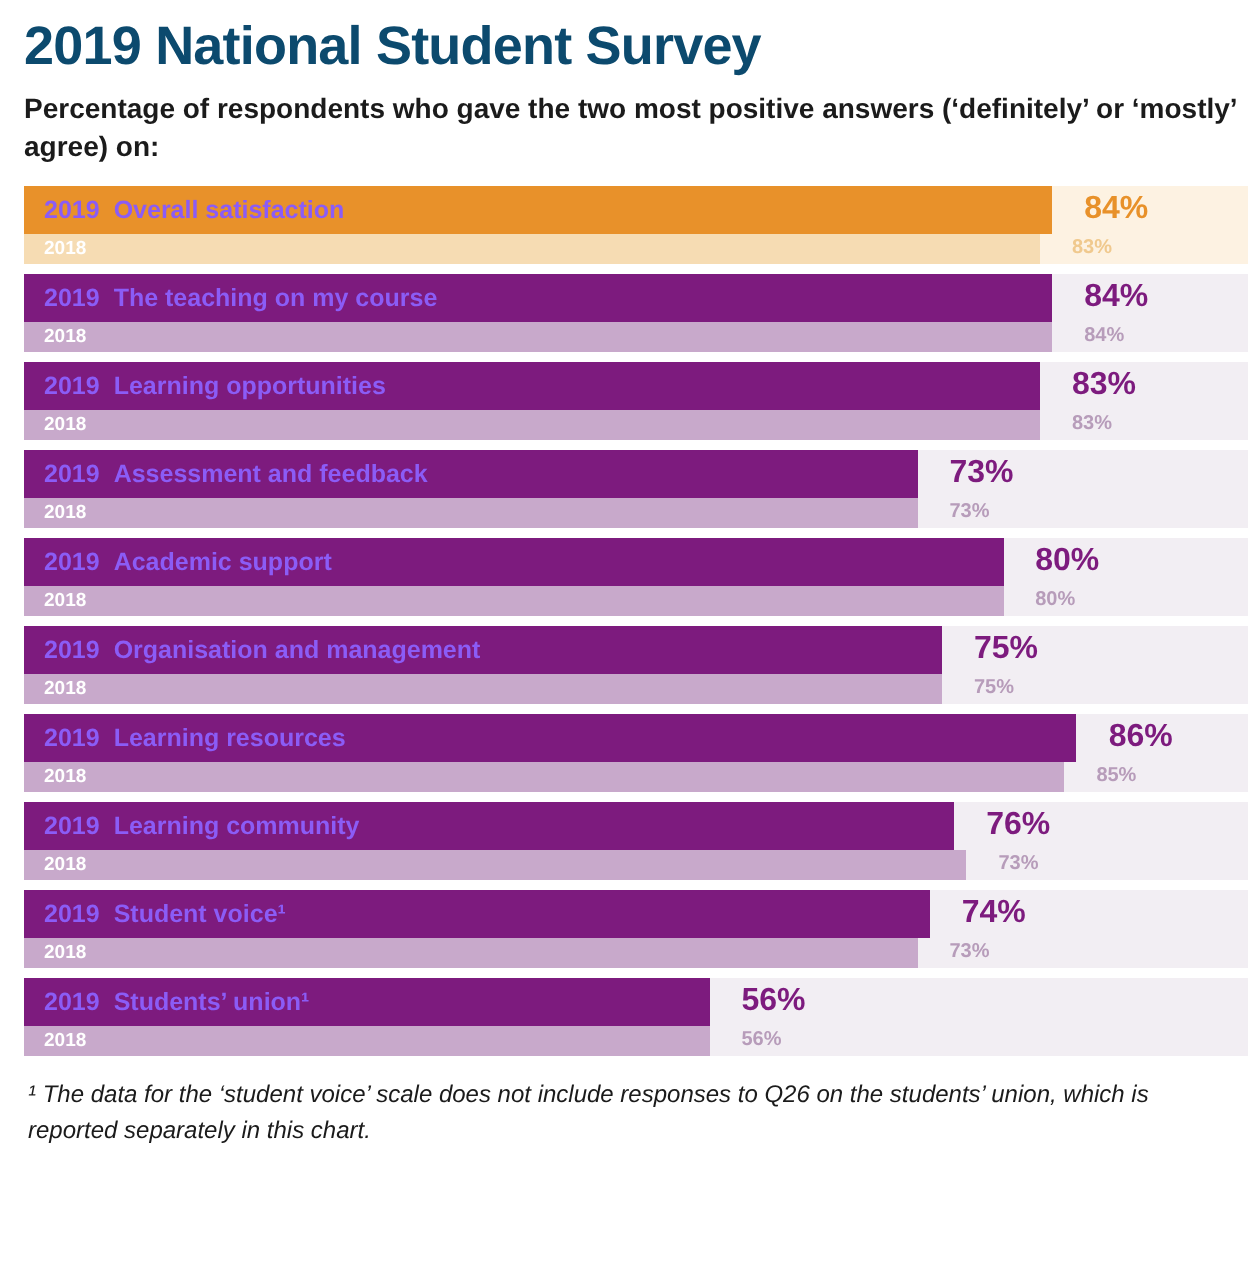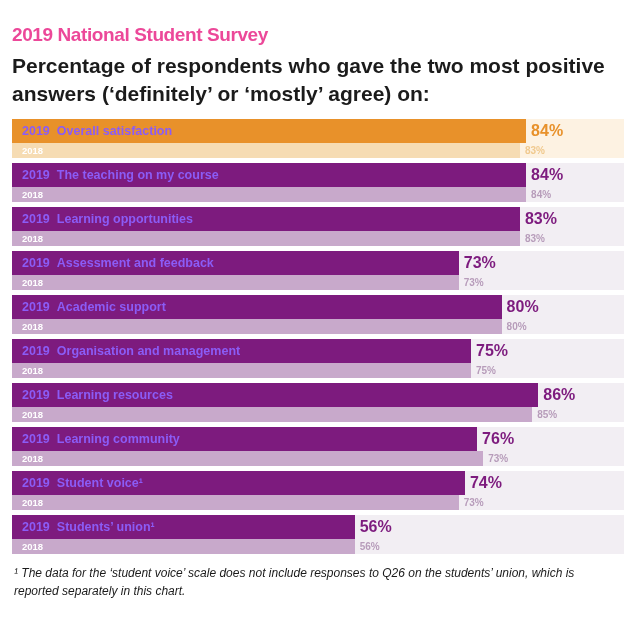--- a/index.html
+++ b/index.html
@@ -13,28 +13,28 @@
   }
   #page {
     position: relative;
     width: 630px;
     height: 644px;
     background: #ffffff;
     overflow: hidden;
     padding: 0 8px;
   }
   .title {
-    font-size: 19px;
-    font-weight: bold;
-    color: #ec4899;
+    font-size: 27px;
+    font-weight: bold;
+    color: #0c4a6e;
     letter-spacing: -0.4px;
-    margin: 24px 0 6px 4px;
+    margin: 8px 0 6px 4px;
   }
   .subtitle {
-    font-size: 21px;
+    font-size: 14px;
     font-weight: bold;
     color: #1b1b1b;
     line-height: 1.35;
     margin: 0 0 10px 4px;
     max-width: 614px;
   }
   .chart {
     margin-left: 4px;
     width: 612px;
   }
@@ -84,20 +84,21 @@
   .value {
     position: absolute;
     top: 50%;
     transform: translateY(-50%);
     font-size: 16px;
     font-weight: bold;
     color: #7d1b7e;
     white-space: nowrap;
     z-index: 3;
     padding-left: 5px;
+    margin-left: 11px;
   }
   .row-group.highlight .value { color: #e8912a; }
   .bar-row.sub .value {
     font-size: 10px;
     color: #b79cba;
     font-weight: bold;
   }
   .row-group.highlight .bar-row.sub .value { color: #f0c98e; }
   .footnote {
     margin: 10px 0 0 6px;

